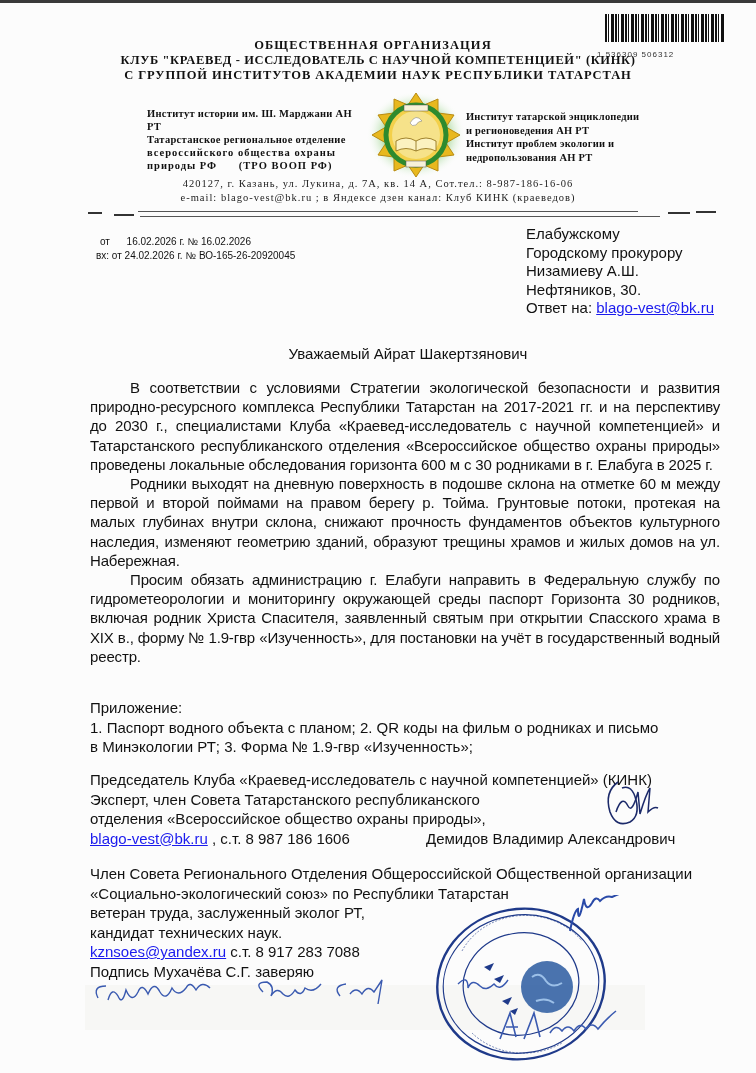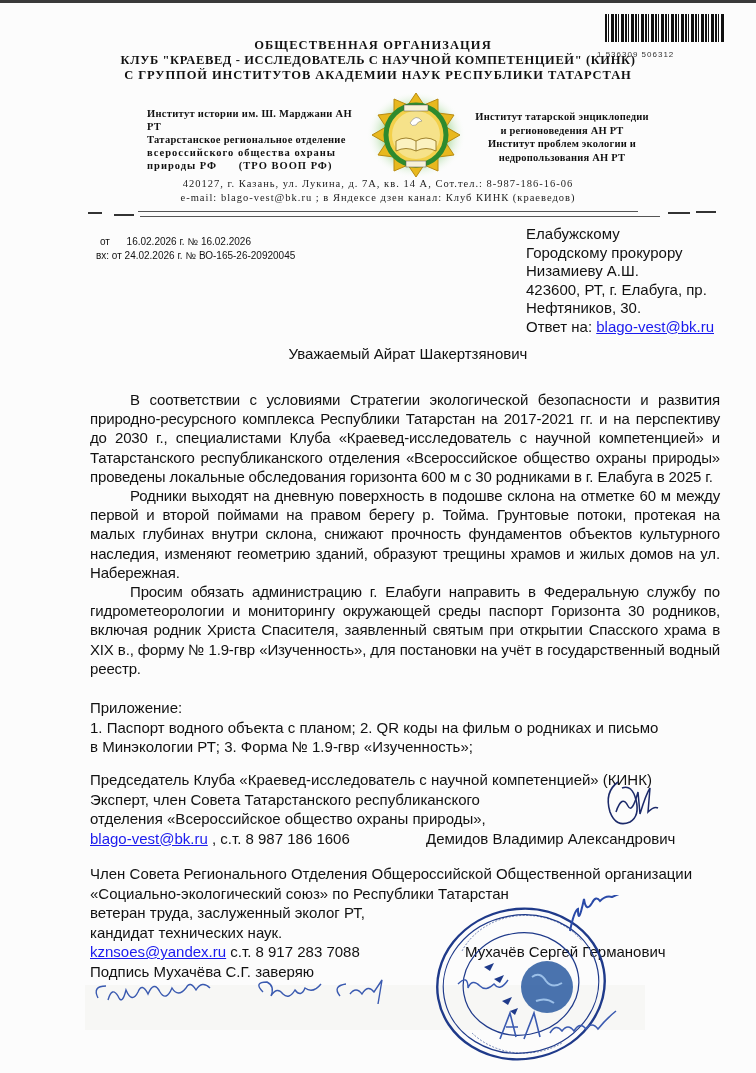--- a/index.html
+++ b/index.html
@@ -8,32 +8,32 @@
     .topbar { position: absolute; left: 0; top: 0; width: 756px; height: 3px; background: #3a3a3a; }
     .barcode { position: absolute; left: 585px; top: 14px; width: 150px; height: 40px; }
     .barcode .bars { position: absolute; left: 20px; top: 0; width: 120px; height: 28px;
       background: repeating-linear-gradient(90deg, #111 0 2px, #fff 2px 3px, #111 3px 4px, #fff 4px 6px, #111 6px 9px, #fff 9px 10px); }
     .barcode .digits { position: absolute; left: 12px; top: 29px; width: 135px; font-family: "Liberation Sans", sans-serif; font-size: 8px; letter-spacing: 1px; color: #333; margin-top: 7px; }
     .hdr-line { position: absolute; width: 756px; text-align: center; font-family: "Liberation Serif", serif; font-weight: bold; color: #111; }
     .hdr1 { top: 38px; left: -5px; font-size: 12.5px; letter-spacing: 1.1px; }
     .hdr2 { top: 53px; left: 0; font-size: 12.5px; letter-spacing: 0.6px; }
     .hdr3 { top: 68px; left: 0; font-size: 12.5px; letter-spacing: 0.9px; }
     .inst-left { position: absolute; left: 147px; top: 107px; width: 210px; font-family: "Liberation Serif", serif; font-size: 10.5px; font-weight: bold; line-height: 13px; letter-spacing: 0.3px; }
-    .inst-right { position: absolute; left: 466px; top: 110px; width: 192px; text-align: center; font-family: "Liberation Serif", serif; font-size: 10.5px; font-weight: bold; line-height: 13.5px; letter-spacing: 0.2px; }
+    .inst-right { position: absolute; left: 466px; top: 110px; width: 192px; text-align: left; font-family: "Liberation Serif", serif; font-size: 10.5px; font-weight: bold; line-height: 13.5px; letter-spacing: 0.2px; }
     .emblem { position: absolute; left: 366px; top: 91px; width: 100px; height: 88px; }
     .addr { position: absolute; width: 756px; text-align: center; font-family: "Liberation Serif", serif; font-size: 10.5px; letter-spacing: 1px; color: #222; }
     .addr1 { top: 178px; left: 0; }
     .addr2 { top: 192px; left: 0; }
     .rule { position: absolute; height: 1px; background: #555; }
     .ref { position: absolute; left: 96px; top: 235px; font-size: 10px; line-height: 14px; color: #111; }
     .ref .r1 { padding-left: 4px; }
     .recipient { position: absolute; right: 42px; top: 225px; font-size: 15px; line-height: 18.5px; }
     .link { color: #1a1aee; text-decoration: underline; }
     .greeting { position: absolute; left: 0; width: 756px; top: 345px; text-align: center; font-size: 15px; padding-left: 60px; }
-    .body-text { position: absolute; left: 90px; width: 630px; top: 378px; font-size: 15px; line-height: 19.2px; text-align: justify; letter-spacing: -0.15px; margin-top: 12px; }
+    .body-text { position: absolute; left: 90px; width: 630px; top: 378px; font-size: 15px; line-height: 19.2px; text-align: justify; letter-spacing: -0.15px; }
     .body-text p { text-indent: 40px; }
     .attach { position: absolute; left: 90px; top: 698px; width: 630px; font-size: 15px; line-height: 19.5px; }
     .sig1 { position: absolute; left: 90px; top: 770px; width: 640px; font-size: 15px; line-height: 19.5px; }
     .sig1 .name { position: absolute; left: 336px; top: 58.5px; }
     .sig2 { position: absolute; left: 90px; top: 864px; width: 640px; font-size: 15px; line-height: 19.5px; }
     .sig2 .name { position: absolute; left: 375px; top: 78px; }
     .handwriting { position: absolute; pointer-events: none; }
     .stamp { position: absolute; left: 432px; top: 905px; width: 178px; height: 158px; }
     .scan-area { position: absolute; left: 85px; top: 985px; width: 560px; height: 45px; background: rgba(240,240,236,0.4); }
   </style>
@@ -95,21 +95,20 @@
 
 <div class="ref">
   <div class="r1" style="white-space:pre;">от      16.02.2026 г. № 16.02.2026</div>
   <div>вх: от 24.02.2026 г. № ВО-165-26-20920045</div>
 </div>
 
 <div class="recipient">
   <div>Елабужскому</div>
   <div>Городскому прокурору</div>
   <div>Низамиеву А.Ш.</div>
-  <div>423600, РТ, г. Елабуга, пр.</div>
   <div>Нефтяников, 30.</div>
   <div><span style="white-space:pre;">Ответ на: </span><span class="link">blago-vest@bk.ru</span></div>
 </div>
 
 <div class="greeting">Уважаемый Айрат Шакертзянович</div>
 
 <div class="body-text">
   <p>В соответствии с условиями Стратегии экологической безопасности и развития природно-ресурсного комплекса Республики Татарстан на 2017-2021 гг. и на перспективу до 2030 г., специалистами Клуба «Краевед-исследователь с научной компетенцией» и Татарстанского республиканского отделения «Всероссийское общество охраны природы» проведены локальные обследования горизонта 600 м с 30 родниками в г. Елабуга в 2025 г.</p>
   <p>Родники выходят на дневную поверхность в подошве склона на отметке 60 м между первой и второй поймами на правом берегу р. Тойма. Грунтовые потоки, протекая на малых глубинах внутри склона, снижают прочность фундаментов объектов культурного наследия, изменяют геометрию зданий, образуют трещины храмов и жилых домов на ул. Набережная.</p>
   <p>Просим обязать администрацию г. Елабуги направить в Федеральную службу по гидрометеорологии и мониторингу окружающей среды паспорт Горизонта 30 родников, включая родник Христа Спасителя, заявленный святым при открытии Спасского храма в XIX в., форму № 1.9-гвр «Изученность», для постановки на учёт в государственный водный реестр.</p>
@@ -134,21 +133,20 @@
   <path d="M18 40 q6 -18 12 -6 q4 8 10 -14 l2 22 q6 -20 10 -26 l-2 24 q6 -6 10 -4" fill="none" stroke="#1c2a6a" stroke-width="1.5"></path>
 </svg>
 
 <div class="sig2">
   <div>Член Совета Регионального Отделения Общероссийской Общественной организации</div>
   <div>«Социально-экологический союз» по Республики Татарстан</div>
   <div>ветеран труда, заслуженный эколог РТ,</div>
   <div>кандидат технических наук.</div>
   <div><span class="link">kznsoes@yandex.ru</span><span style="white-space:pre;"> с.т. 8 917 283 7088</span></div>
   <div>Подпись Мухачёва С.Г. заверяю</div>
-  <div class="name">Мухачёв Сергей Германович</div>
 </div>
 
 <div class="scan-area"></div>
 
 <svg class="stamp" viewBox="0 0 178 158">
   <ellipse cx="89" cy="79" rx="84" ry="75" fill="none" stroke="#1f3a8a" stroke-width="2.4" transform="rotate(-10 89 79)"></ellipse>
   <ellipse cx="89" cy="79" rx="78" ry="69" fill="none" stroke="#1f3a8a" stroke-width="1.2" transform="rotate(-10 89 79)"></ellipse>
   <ellipse cx="89" cy="79" rx="58" ry="51" fill="none" stroke="#1f3a8a" stroke-width="1.2" transform="rotate(-10 89 79)"></ellipse>
   <circle cx="115" cy="82" r="26" fill="#2a5aa0" opacity="0.85"></circle>
   <path d="M100 72 q8 -6 14 4 q6 8 16 2 M104 96 q10 -4 18 2" stroke="#9cc0e8" stroke-width="2" fill="none"></path>

